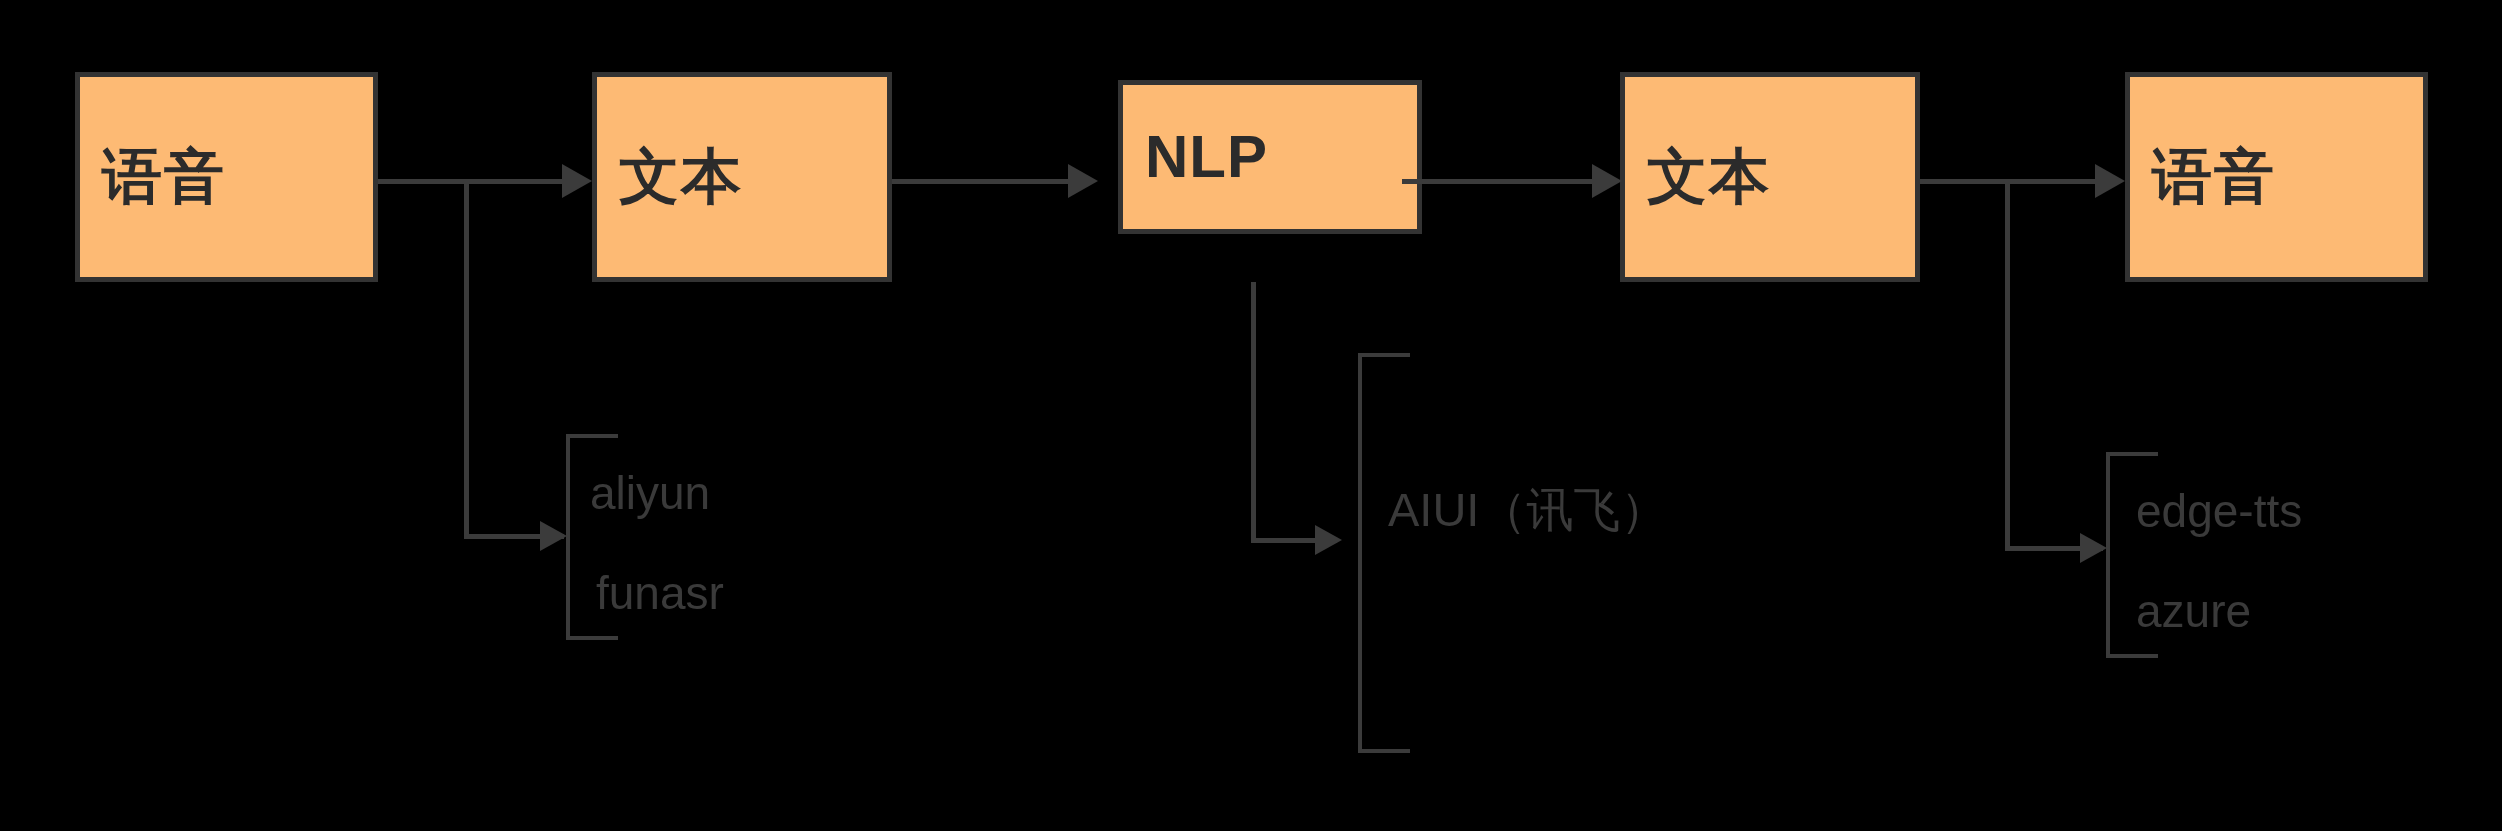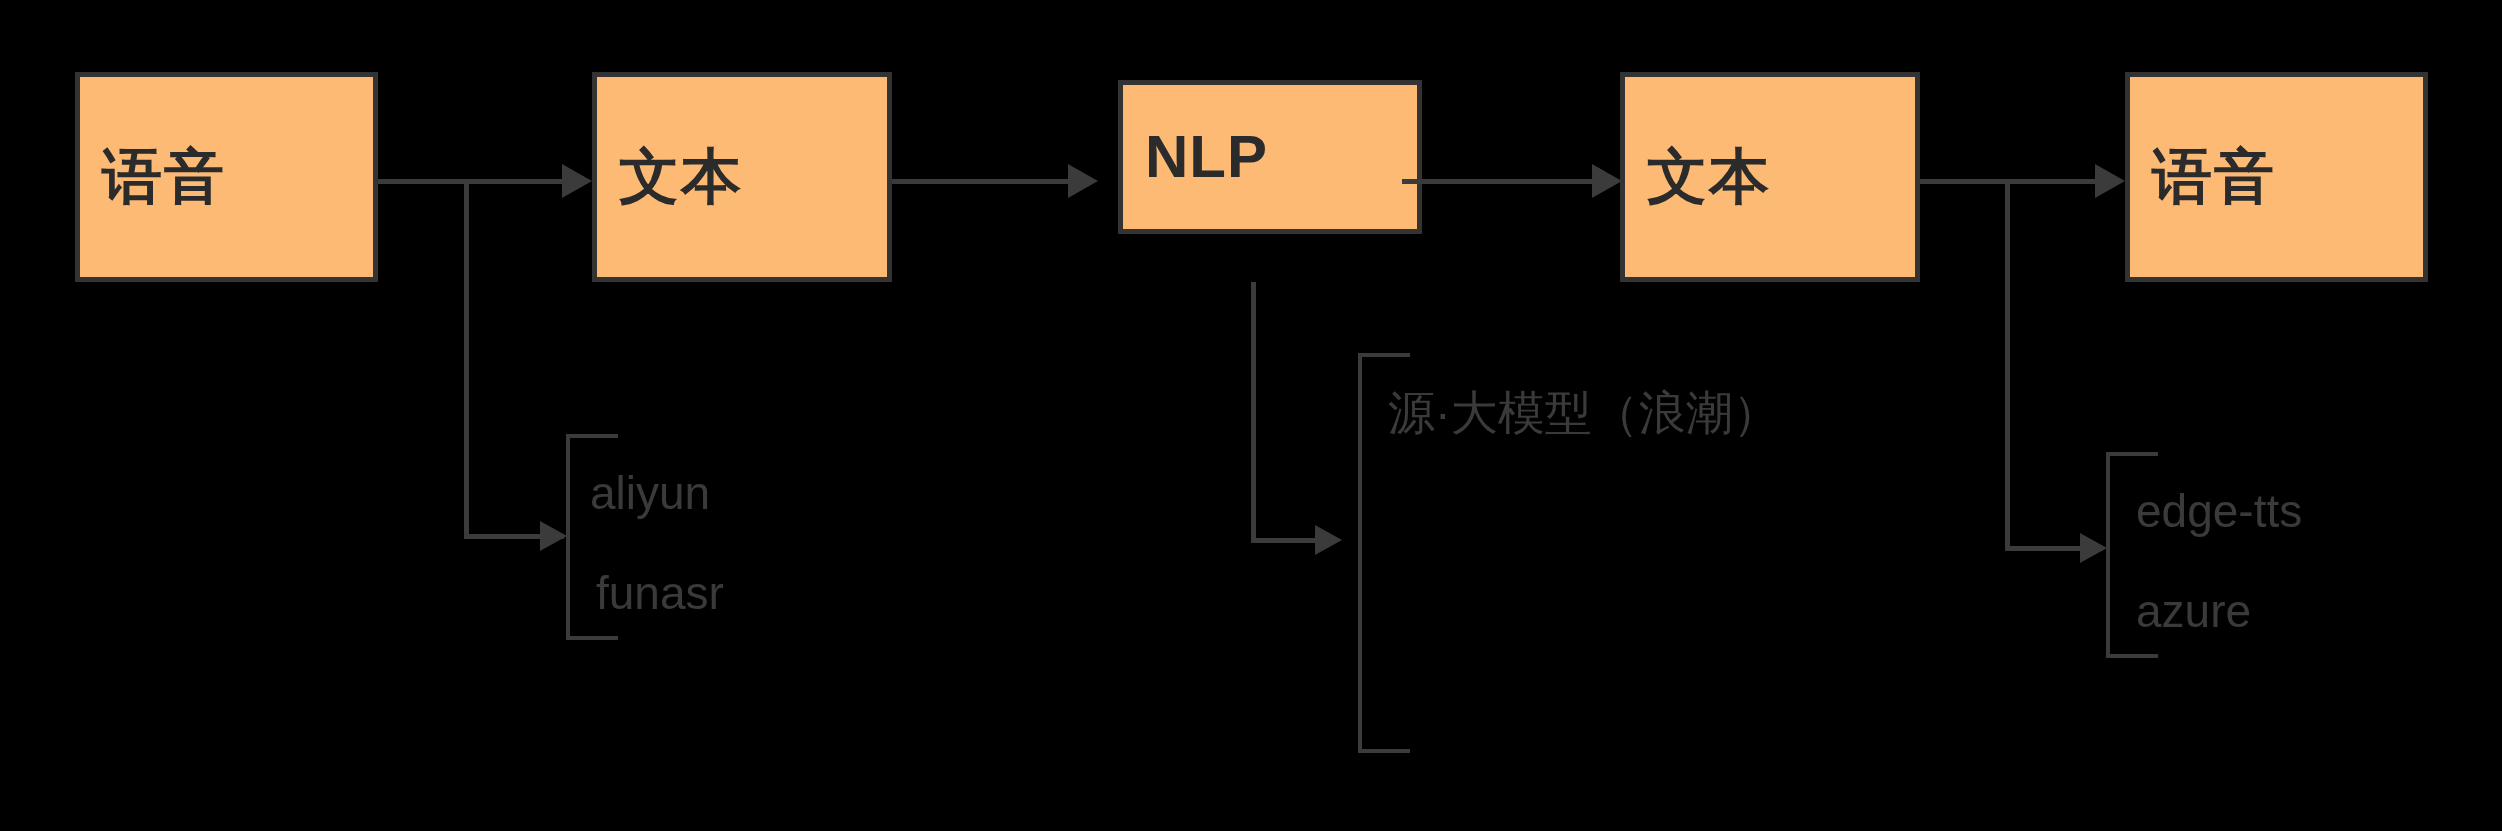--- a/index.html
+++ b/index.html
@@ -132,21 +132,21 @@
   <div class="opt-text" style="left:596px; top:570px;">funasr</div>
 
   <div class="vline" style="left:1251px; top:282px; height:260px;"></div>
   <div class="hline" style="left:1251px; top:538px; width:86px;"></div>
   <div class="arrowhead small" style="left:1315px; top:525px;"></div>
 
   <div class="thin-v" style="left:1358px; top:353px; height:400px;"></div>
   <div class="thin-h" style="left:1358px; top:353px; width:52px;"></div>
   <div class="thin-h" style="left:1358px; top:749px; width:52px;"></div>
 
-  <div class="opt-text cjk" style="left:1388px; top:389px;">源·大模型（浪潮）</div>
+  <div class="opt-text cjk" style="left:1388px; top:486px;">AIUI（讯飞）</div>
 
   <div class="vline" style="left:2005px; top:179px; height:372px;"></div>
   <div class="hline" style="left:2005px; top:546px; width:98px;"></div>
   <div class="arrowhead small" style="left:2080px; top:533px;"></div>
 
   <div class="thin-v" style="left:2106px; top:452px; height:206px;"></div>
   <div class="thin-h" style="left:2106px; top:452px; width:52px;"></div>
   <div class="thin-h" style="left:2106px; top:654px; width:52px;"></div>
 
   <div class="opt-text" style="left:2136px; top:488px;">edge-tts</div>

